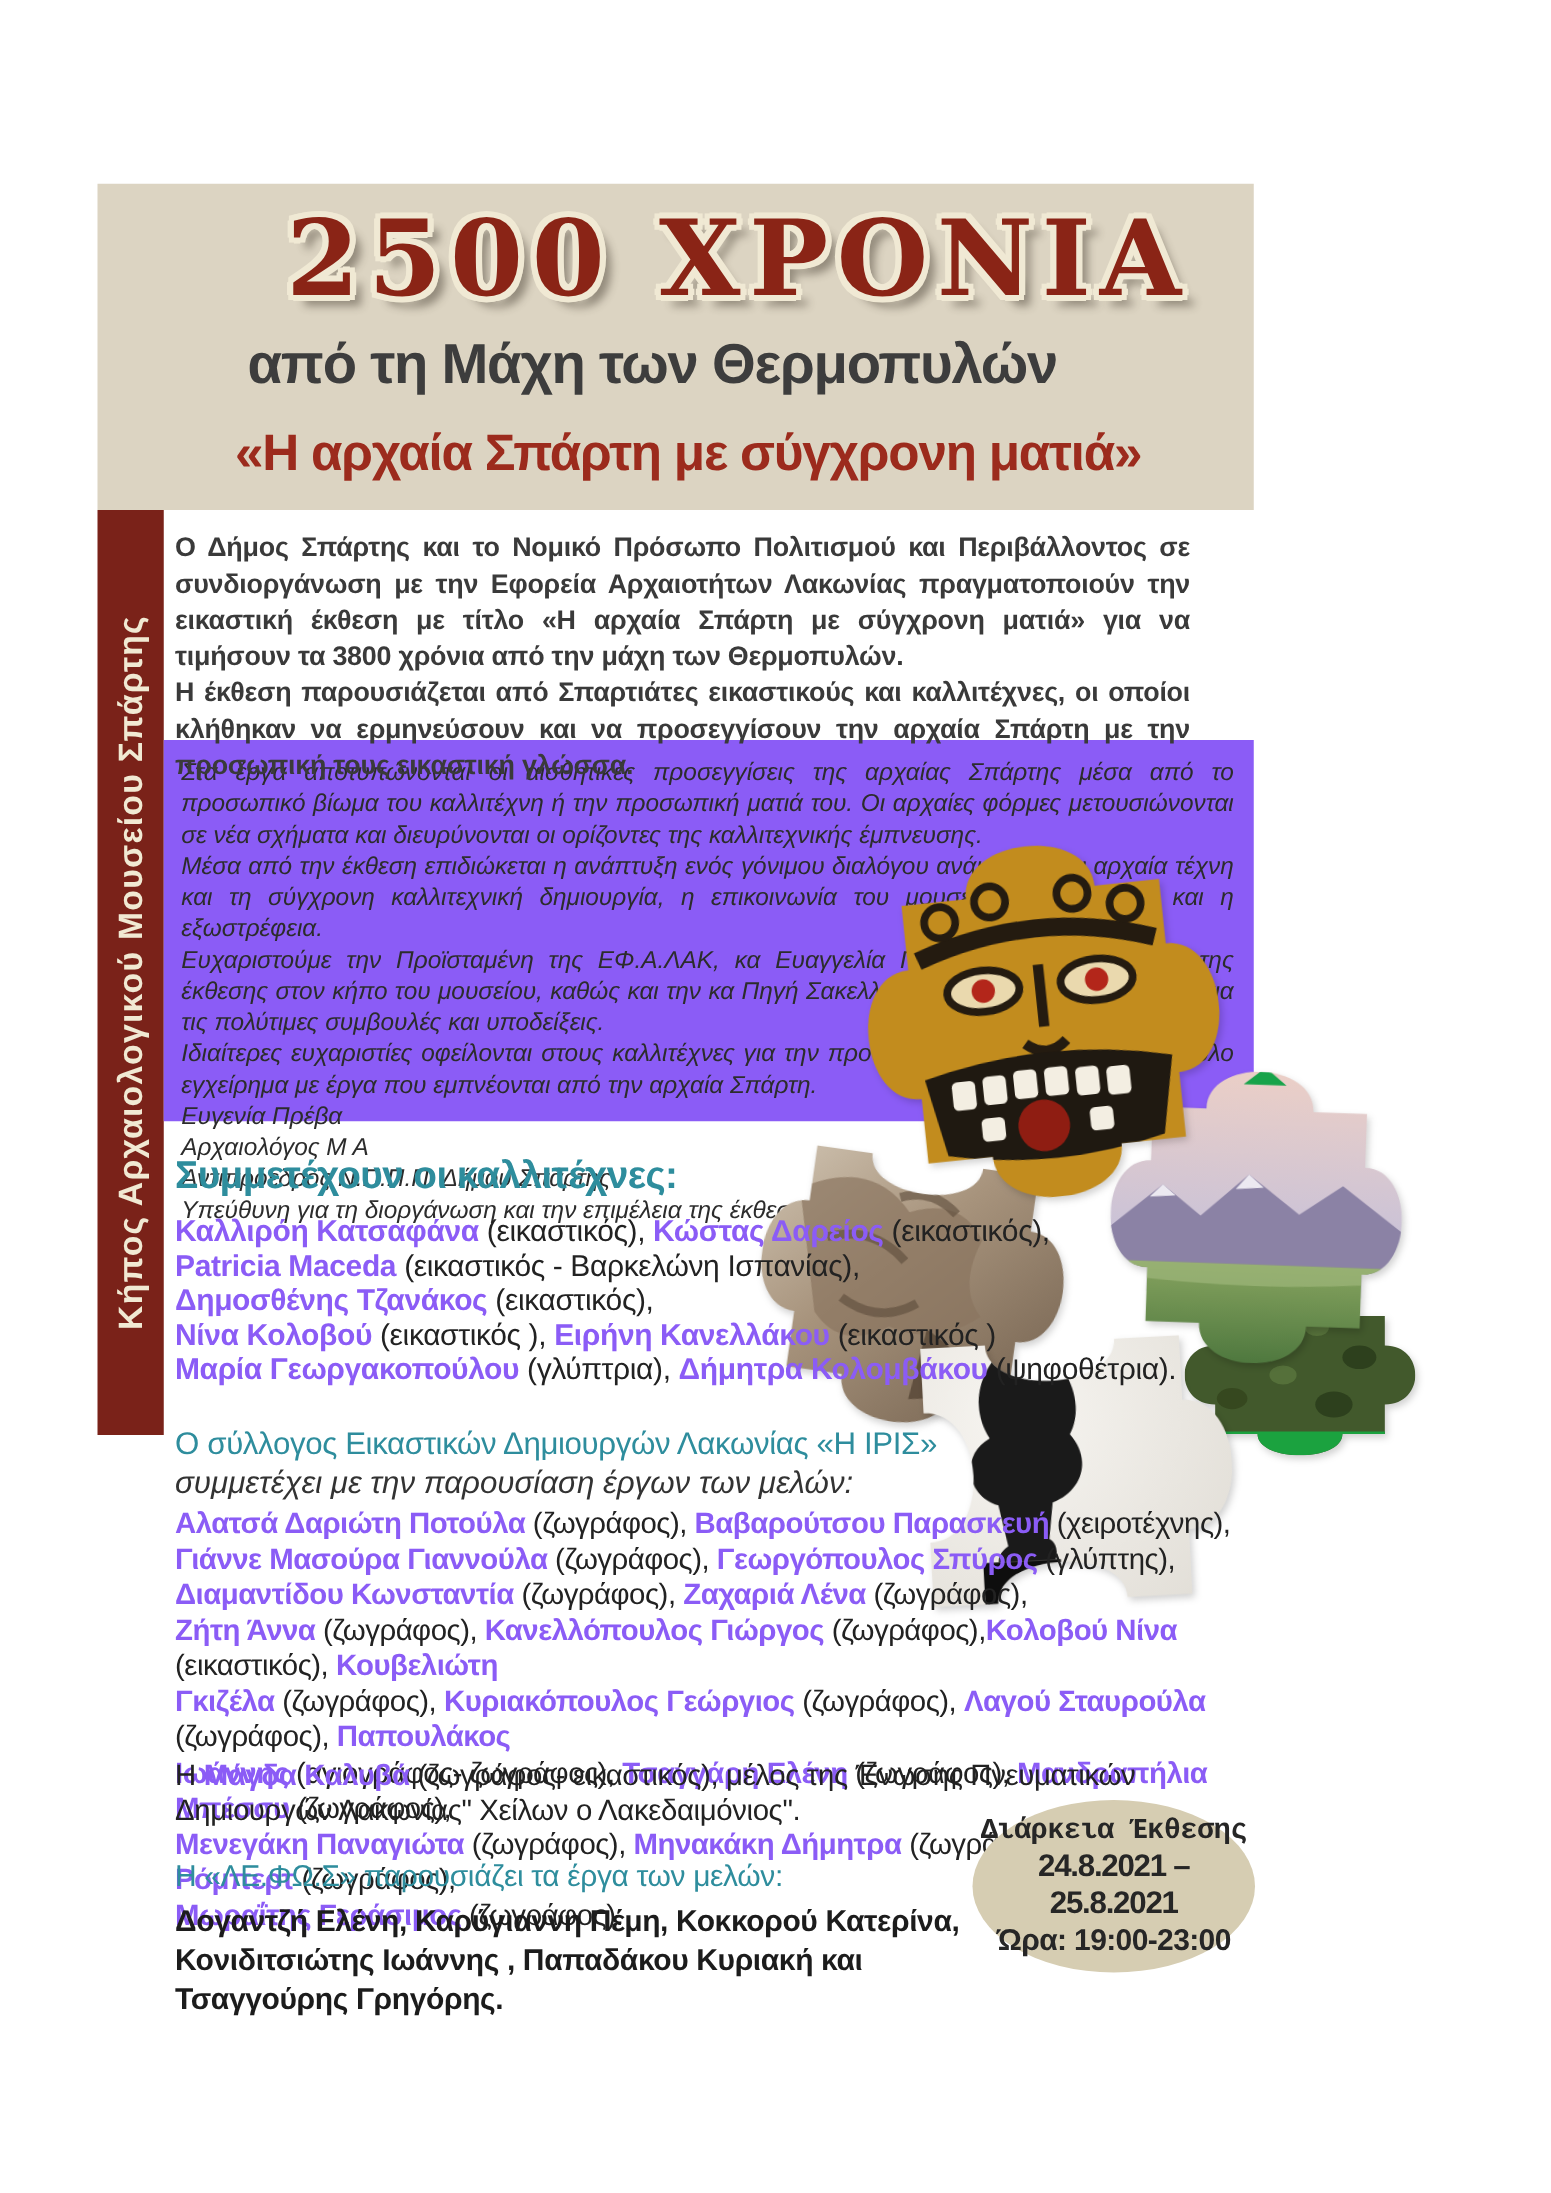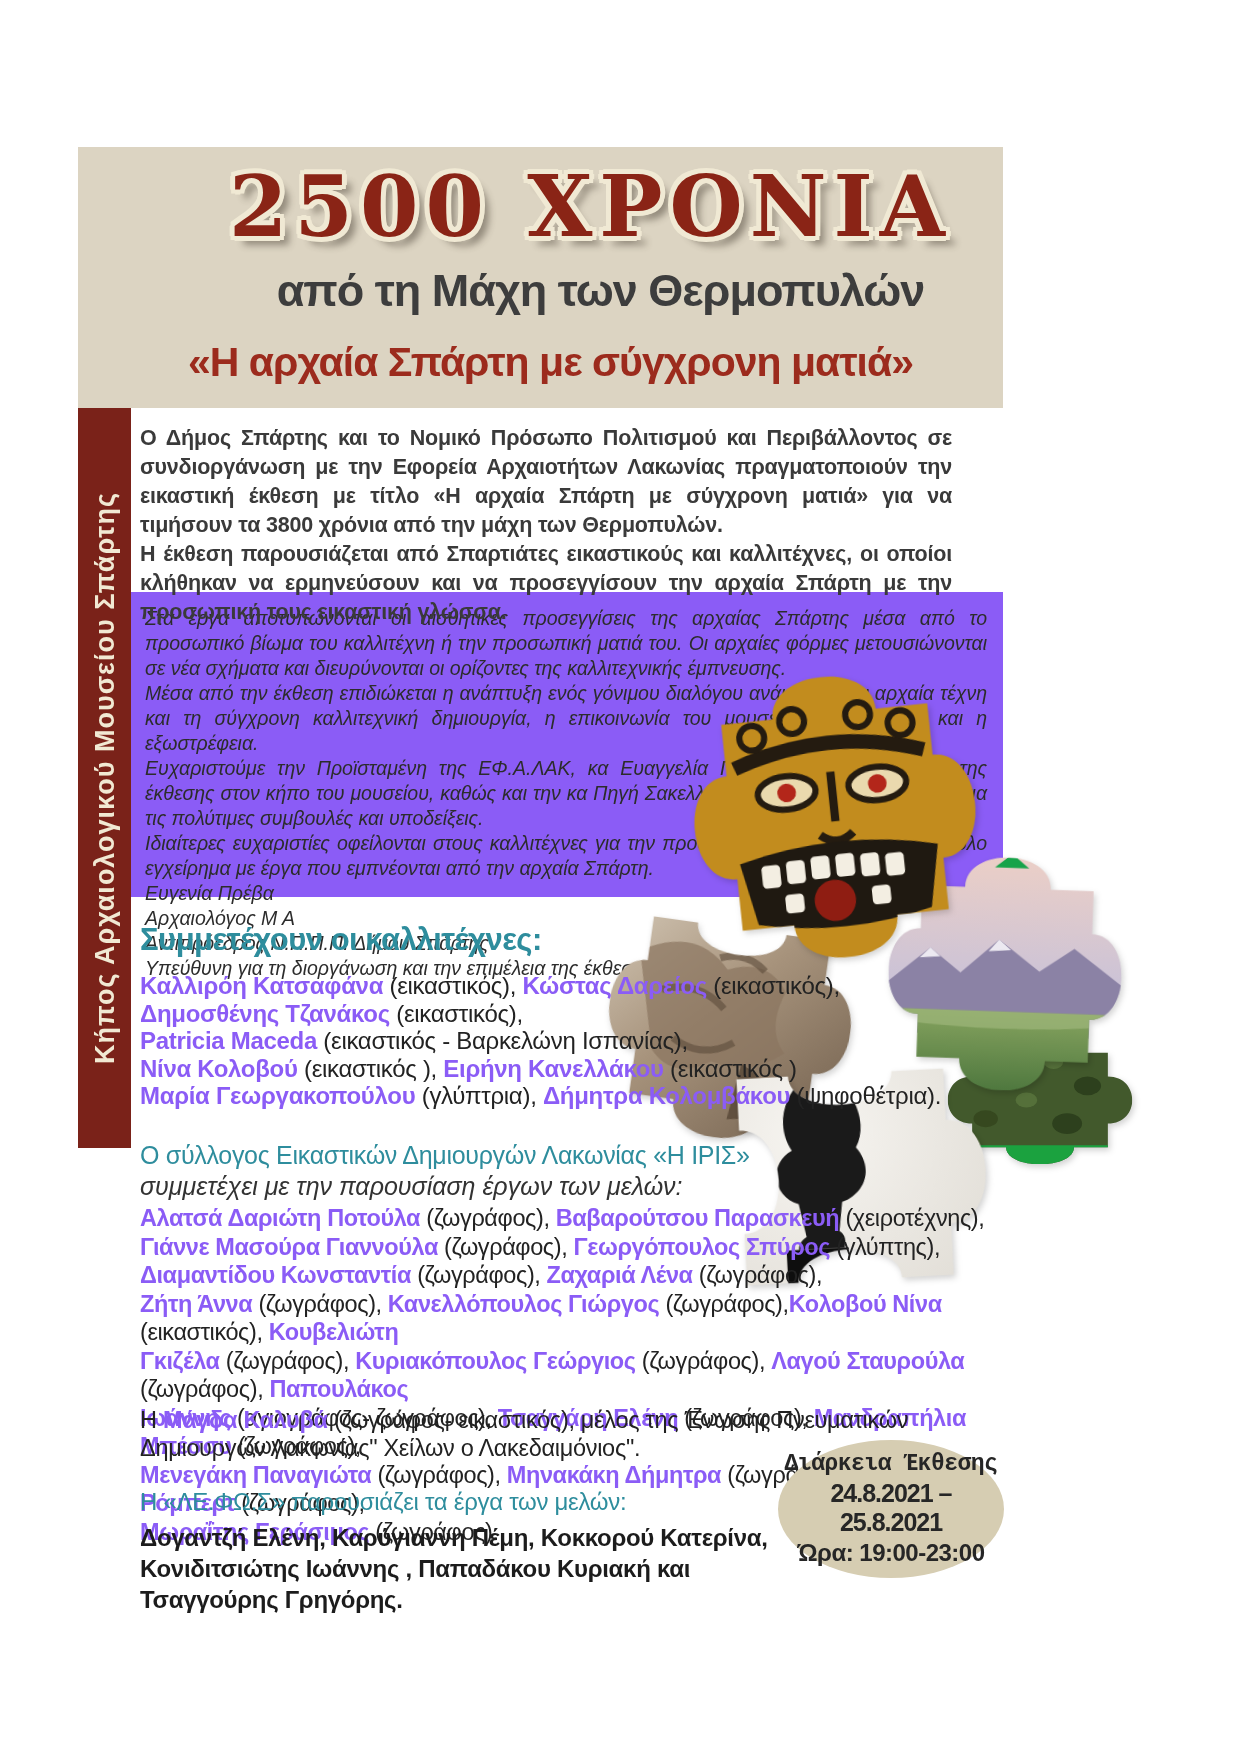--- a/index.html
+++ b/index.html
@@ -7,21 +7,21 @@
         font-family:"Liberation Sans",sans-serif;color:#3a3a3a;}
 
   
   .band{position:absolute;left:78px;top:147px;width:925px;height:261px;background:#dcd4c2;}
   .band-title{position:absolute;left:0;right:0;top:18px;text-align:center;padding-left:100px;
               font-family:"DejaVu Serif",serif;font-weight:bold;font-size:84px;line-height:1;
               letter-spacing:7px;color:#8a2416;
               text-shadow:-5px 0 0 #f0e9d4,5px 0 0 #f0e9d4,0 -5px 0 #f0e9d4,0 5px 0 #f0e9d4,
                           -4px -4px 0 #f0e9d4,4px 4px 0 #f0e9d4,-4px 4px 0 #f0e9d4,4px -4px 0 #f0e9d4,
                           9px 9px 7px rgba(60,50,40,.45);}
-  .band-sub{position:absolute;left:0;right:0;top:118px;text-align:center;padding-left:120px;
+  .band-sub{position:absolute;left:0;right:0;top:118px;text-align:left;padding-left:120px;
             font-weight:bold;font-size:45px;letter-spacing:-1px;color:#3d3d3d;}
   .band-tag{position:absolute;left:0;right:0;top:192px;text-align:center;padding-left:20px;
             font-weight:bold;font-size:41px;letter-spacing:-1px;color:#9c2b1d;}
 
   
   .vwrap{position:absolute;left:78px;top:408px;width:53px;height:740px;background:#7a2219;}
   .vtext{position:absolute;left:50%;top:50%;transform:translate(-50%,-50%) rotate(-90deg);
          white-space:nowrap;font-weight:bold;font-size:27px;letter-spacing:1px;color:#f1e9d3;}
 
   
@@ -215,22 +215,22 @@
             <rect x="84" y="105" width="9" height="9" rx="2"></rect>
         </g>
         <circle cx="66" cy="110" r="10" fill="#8f1d12"></circle>
       </g>
     </svg>
   </div>
 
   <div class="artists">
     <h2 class="teal">Συμμετέχουν οι καλλιτέχνες:</h2>
     <div class="aline"><b>Καλλιρόη Κατσαφάνα</b> (εικαστικός), <b>Κώστας Δαρείος</b> (εικαστικός),</div>
+    <div class="aline"><b>Patricia Maceda</b> (εικαστικός - Βαρκελώνη Ισπανίας),</div>
     <div class="aline"><b>Δημοσθένης Τζανάκος</b> (εικαστικός),</div>
-    <div class="aline"><b>Patricia Maceda</b> (εικαστικός - Βαρκελώνη Ισπανίας),</div>
     <div class="aline"><b>Νίνα Κολοβού</b> (εικαστικός ), <b>Ειρήνη Κανελλάκου</b>  (εικαστικός )</div>
     <div class="aline"><b>Μαρία Γεωργακοπούλου</b> (γλύπτρια), <b>Δήμητρα Κολομβάκου</b> (ψηφοθέτρια).</div>
   </div>
 
   <div class="iris">
     <h3 class="teal">Ο σύλλογος Εικαστικών Δημιουργών Λακωνίας «Η ΙΡΙΣ»</h3>
     <div class="sub">συμμετέχει με την παρουσίαση έργων των μελών:</div>
     <div class="iline"><b>Αλατσά Δαριώτη Ποτούλα</b> (ζωγράφος), <b>Βαβαρούτσου Παρασκευή</b> (χειροτέχνης),</div>
     <div class="iline"><b>Γιάννε Μασούρα Γιαννούλα</b> (ζωγράφος), <b>Γεωργόπουλος Σπύρος</b> (γλύπτης),</div>
     <div class="iline"><b>Διαμαντίδου Κωνσταντία</b> (ζωγράφος), <b>Ζαχαριά Λένα</b> (ζωγράφος),</div>

